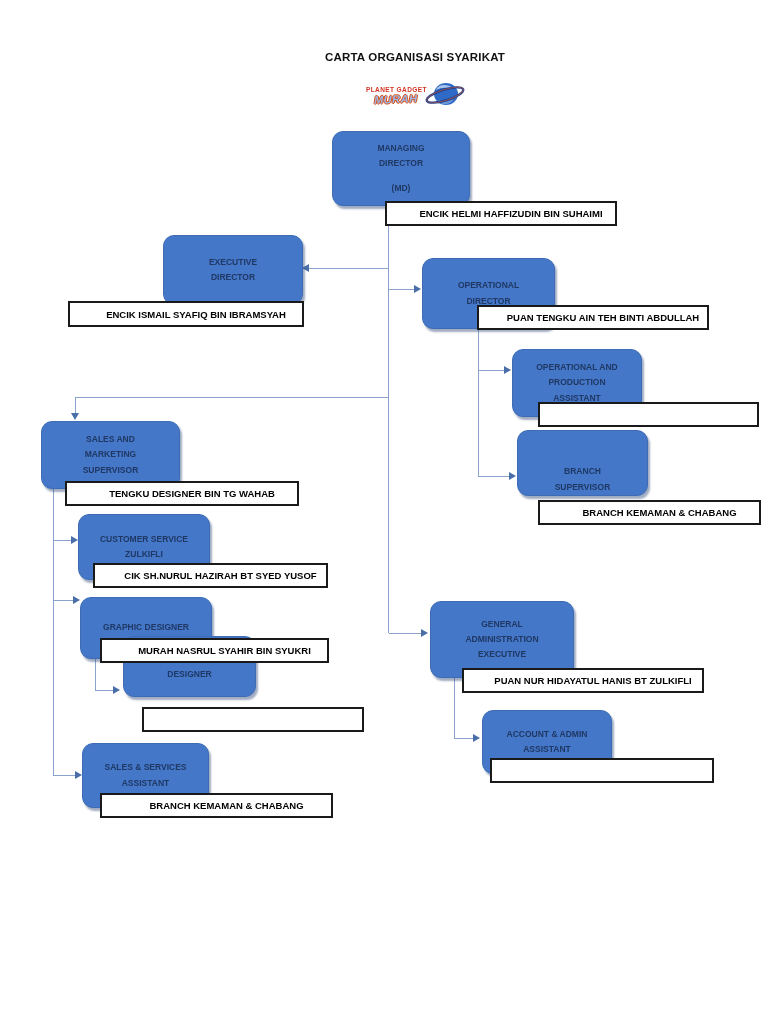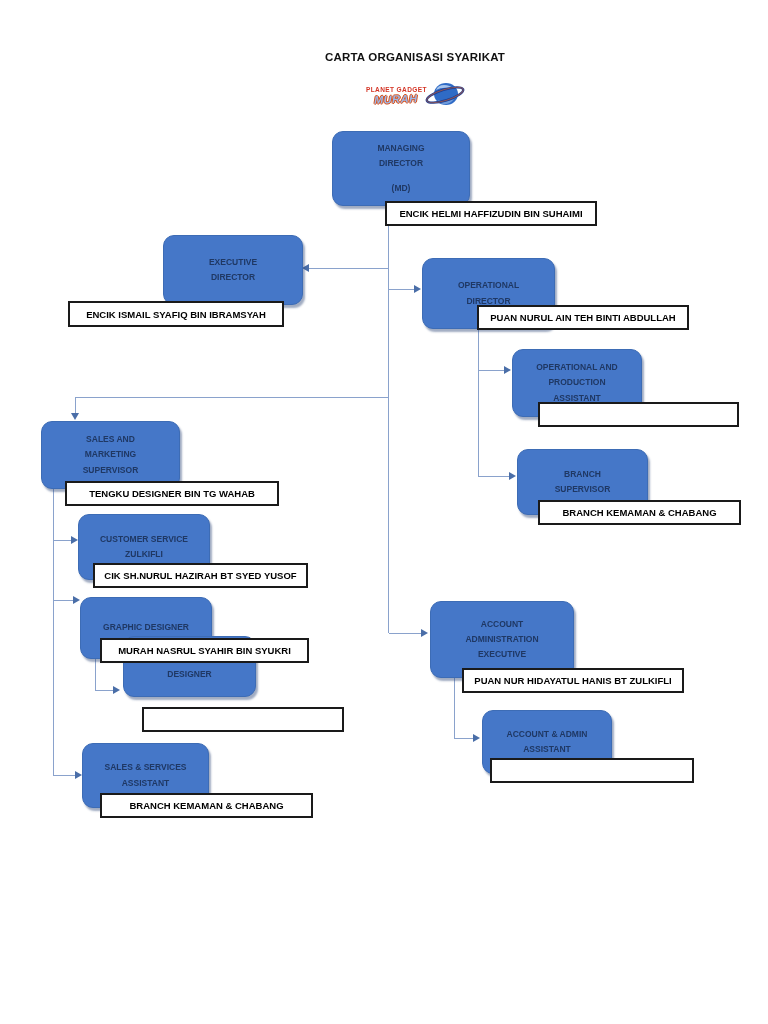--- a/index.html
+++ b/index.html
@@ -37,21 +37,21 @@
   }
   .box .inner{display:block;}
   .box .t{display:block;margin:0 auto;}
   .box .sub{margin-top:10px;}
   
   .nlabel{
     position:absolute;z-index:3;
     background:#ffffff;border:2px solid #1a1a1a;
     font-size:9.5px;font-weight:bold;color:#000;
     display:flex;align-items:center;justify-content:center;
-    white-space:nowrap;overflow:hidden;
+    white-space:nowrap;overflow:hidden;padding-left:20px;
   }
   
   .hline{position:absolute;height:1px;background:#8aa2cc;z-index:1;}
   .vline{position:absolute;width:1px;background:#8aa2cc;z-index:1;}
   .arr-r{position:absolute;width:0;height:0;z-index:1;
     border-top:4px solid transparent;border-bottom:4px solid transparent;border-left:7px solid #4a6ea8;}
   .arr-l{position:absolute;width:0;height:0;z-index:1;
     border-top:4px solid transparent;border-bottom:4px solid transparent;border-right:7px solid #4a6ea8;}
   .arr-d{position:absolute;width:0;height:0;z-index:1;
     border-left:4px solid transparent;border-right:4px solid transparent;border-top:7px solid #4a6ea8;}
@@ -119,28 +119,28 @@
   <div class="nlabel" style="left:385px;top:201px;width:208px;height:21px;">ENCIK HELMI HAFFIZUDIN BIN SUHAIMI</div>
 
   <div class="box" style="left:163px;top:235px;width:138px;height:68px;">
     <span class="t" style="max-width:90px">EXECUTIVE DIRECTOR</span>
   </div>
   <div class="nlabel" style="left:68px;top:289px;width:212px;height:22px;margin-top:12px;">ENCIK ISMAIL SYAFIQ BIN IBRAMSYAH</div>
 
   <div class="box" style="left:422px;top:258px;width:131px;height:69px;">
     <span class="t" style="max-width:100px">OPERATIONAL DIRECTOR</span>
   </div>
-  <div class="nlabel" style="left:477px;top:305px;width:208px;height:21px;">PUAN NURUL AIN TEH BINTI ABDULLAH</div>
+  <div class="nlabel" style="left:477px;top:305px;width:208px;height:21px;">PUAN TENGKU AIN TEH BINTI ABDULLAH</div>
 
   <div class="box" style="left:512px;top:349px;width:128px;height:66px;">
     <span class="t" style="max-width:95px">OPERATIONAL AND PRODUCTION ASSISTANT</span>
   </div>
   <div class="nlabel" style="left:538px;top:402px;width:197px;height:21px;"></div>
 
-  <div class="box" style="left:517px;top:449px;width:129px;height:64px;">
+  <div class="box" style="left:517px;top:430px;width:129px;height:64px;align-items:flex-end;">
     <span class="t" style="max-width:70px">BRANCH SUPERVISOR</span>
   </div>
   <div class="nlabel" style="left:538px;top:500px;width:199px;height:21px;">BRANCH KEMAMAN &amp; CHABANG</div>
 
   <div class="box" style="left:41px;top:421px;width:137px;height:66px;">
     <span class="t" style="max-width:70px">SALES AND MARKETING SUPERVISOR</span>
   </div>
   <div class="nlabel" style="left:65px;top:481px;width:210px;height:21px;">TENGKU DESIGNER BIN TG WAHAB</div>
 
   <div class="box" style="left:78px;top:514px;width:130px;height:64px;">
@@ -157,21 +157,21 @@
     <span class="t" style="max-width:84px">GRAPHIC CO-DESIGNER</span>
   </div>
   <div class="nlabel" style="left:142px;top:707px;width:198px;height:21px;"></div>
 
   <div class="box" style="left:82px;top:743px;width:125px;height:63px;">
     <span class="t" style="max-width:95px">SALES &amp; SERVICES ASSISTANT</span>
   </div>
   <div class="nlabel" style="left:100px;top:793px;width:209px;height:21px;">BRANCH KEMAMAN &amp; CHABANG</div>
 
   <div class="box" style="left:430px;top:601px;width:142px;height:75px;">
-    <span class="t" style="max-width:92px">ACCOUNT ADMINISTRATION EXECUTIVE</span>
+    <span class="t" style="max-width:92px">GENERAL ADMINISTRATION EXECUTIVE</span>
   </div>
   <div class="nlabel" style="left:462px;top:668px;width:218px;height:21px;">PUAN NUR HIDAYATUL HANIS BT ZULKIFLI</div>
 
   <div class="box" style="left:482px;top:710px;width:128px;height:62px;">
     <span class="t" style="max-width:95px">ACCOUNT  &amp; ADMIN ASSISTANT</span>
   </div>
   <div class="nlabel" style="left:490px;top:758px;width:200px;height:21px;"></div>
 
 </div>
 

